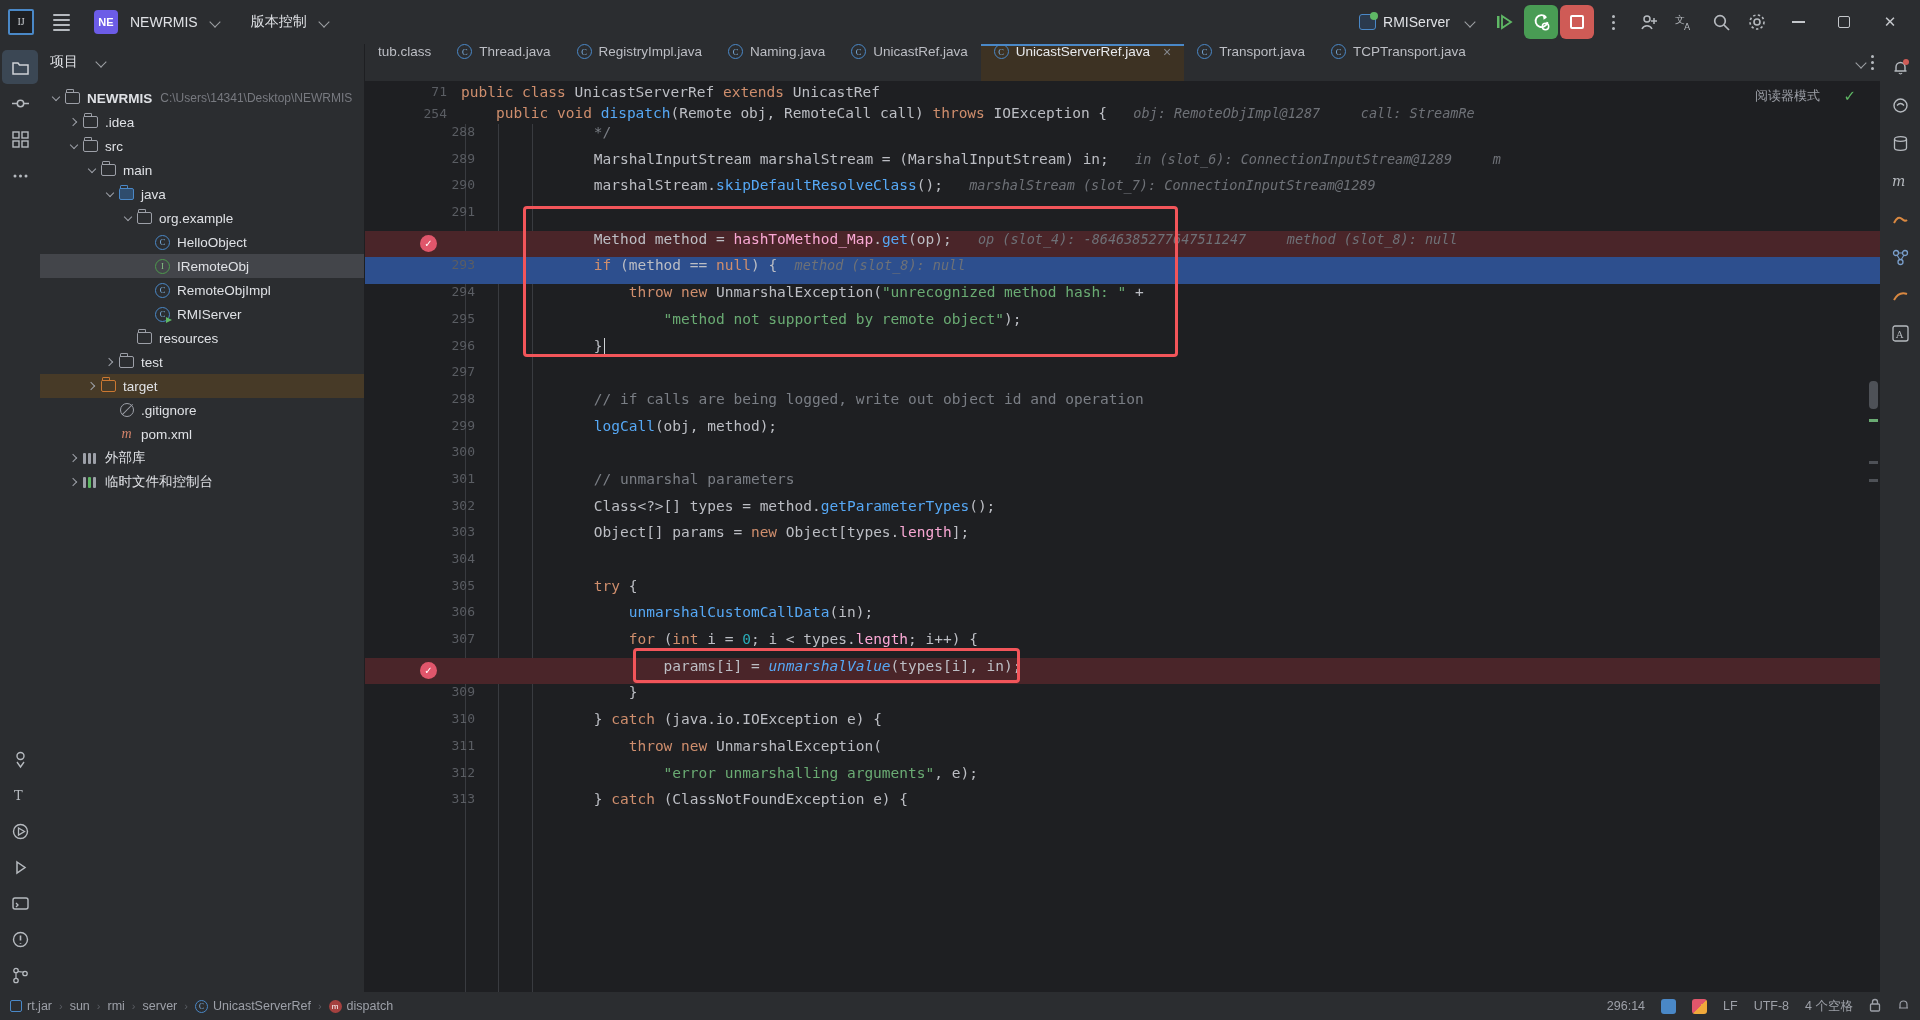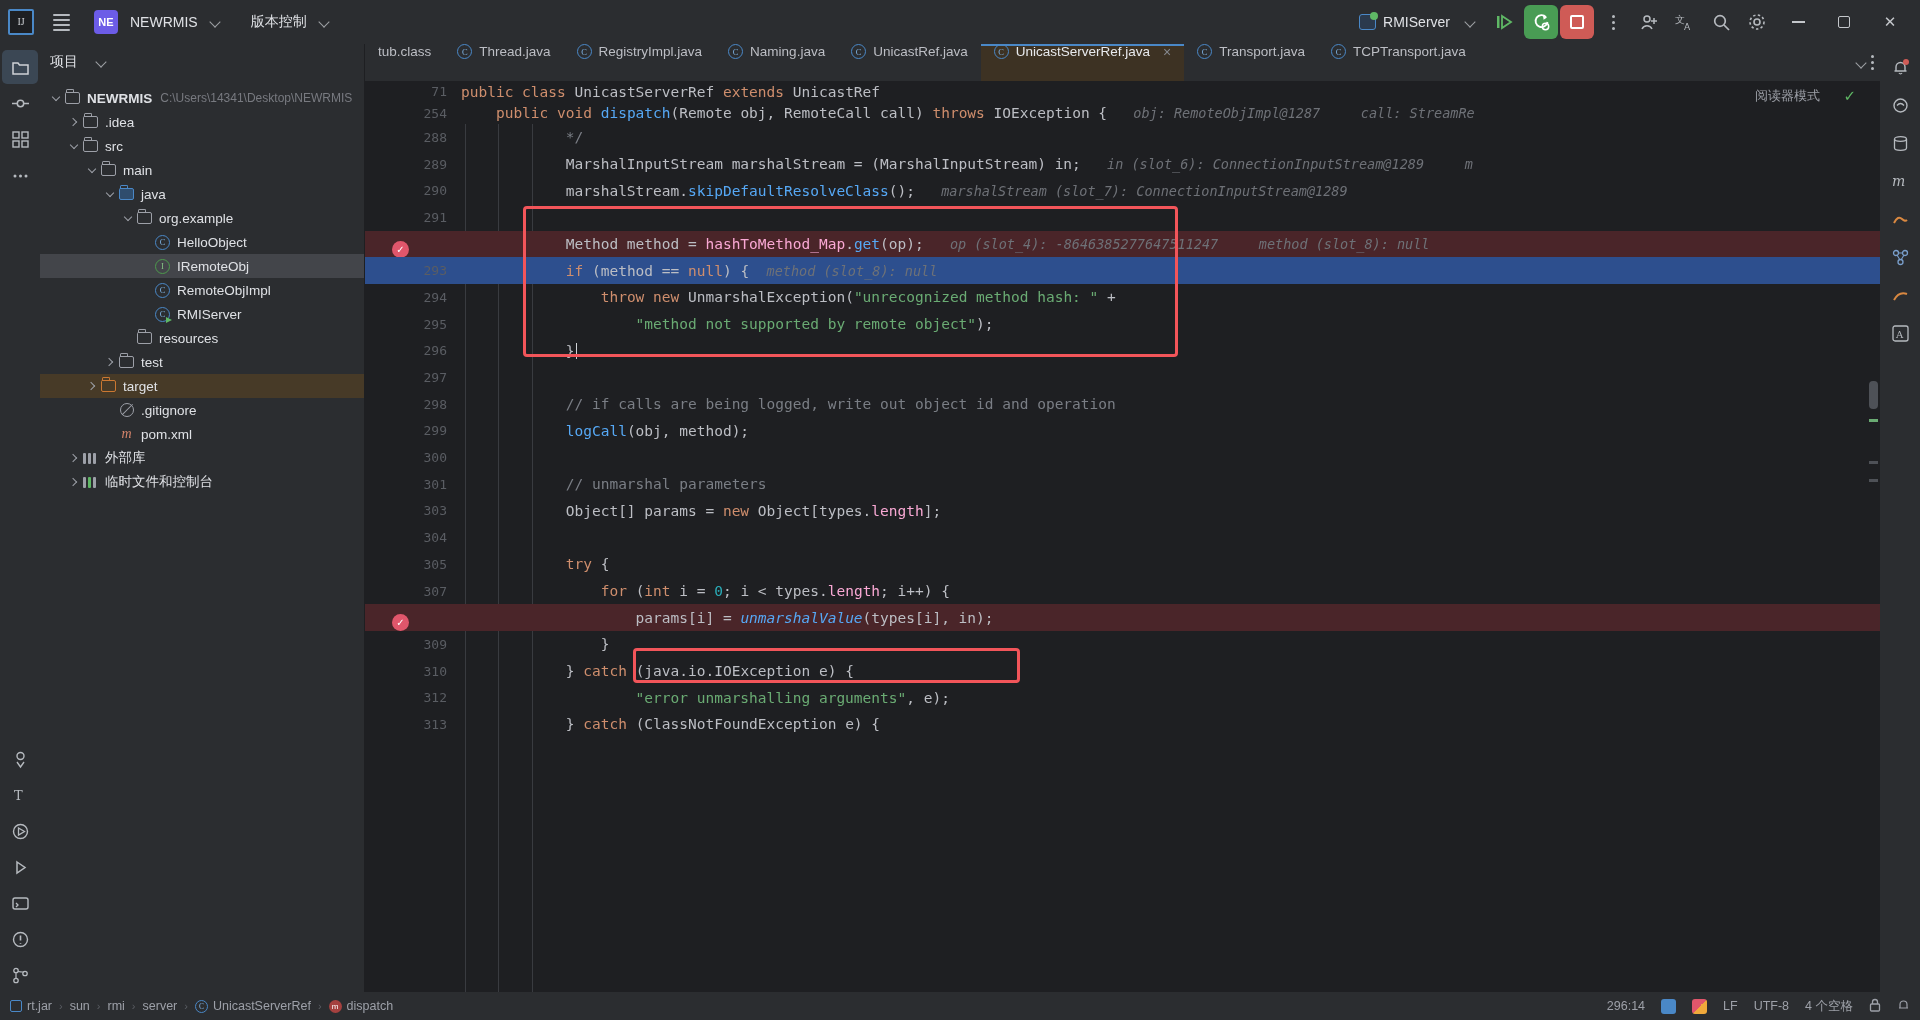--- a/index.html
+++ b/index.html
@@ -120,22 +120,22 @@
   .tabs-right { margin-left:auto; display:flex; align-items:center; gap:2px; padding:0 6px;
     background:#2b2d30; }
 
   .codearea { flex:1; position:relative; overflow:hidden; background:#1e1f22; display:flex; }
 
   .sticky { position:absolute; left:0; right:0; top:0; z-index:6; background:#1e1f22; }
   .srow { height:21.5px; display:flex; align-items:center; font-family:"DejaVu Sans Mono",monospace;
     font-size:14.5px; }
   .sln { width:96px; flex:0 0 96px; text-align:right; padding-right:14px; color:#5a5d63; font-size:13px; }
 
-  .crow { height:26.7px; display:flex; align-items:center;
-    font-family:"DejaVu Sans Mono",monospace; font-size:14.5px; position:relative; }
+  .crow { height:26.7px; display:flex; 
+    font-family:"DejaVu Sans Mono",monospace; font-size:14.5px; position:relative;padding-left:28px; }
   .crow.bp { background:#4a2529; }
   .crow.cur { background:#2d4f8e; }
   .ln { width:96px; flex:0 0 96px; text-align:right; padding-right:14px; color:#5a5d63;
     font-size:13px; position:relative; }
   .ln.bpnum { color:transparent; }
   .bp-dot { position:absolute; right:52px; top:4px; width:17px; height:17px; border-radius:50%;
     background:#e0566b; display:flex; align-items:center; justify-content:center; }
   .bp-dot::after { content:"✓"; font-size:10px; color:#fff; font-family:"DejaVu Sans",sans-serif; }
   .code { white-space:pre; padding-left:0; }
 
@@ -614,46 +614,58 @@
             </div>
             <div class="crow">
               <span class="ln">300</span>
               <span class="code"></span>
             </div>
             <div class="crow">
               <span class="ln">301</span>
               <span class="code">            <span class="c">// unmarshal parameters</span></span>
             </div>
             <div class="crow">
+              <span class="ln">302</span>
+              <span class="code">            <span class="p">Class&lt;?&gt;[] types = method.</span><span class="m">getParameterTypes</span><span class="p">();</span></span>
+            </div>
+            <div class="crow">
               <span class="ln">303</span>
               <span class="code">            <span class="p">Object[] params = </span><span class="k">new</span> <span class="p">Object[types.</span><span class="f">length</span><span class="p">];</span></span>
             </div>
             <div class="crow">
               <span class="ln">304</span>
               <span class="code"></span>
             </div>
             <div class="crow">
               <span class="ln">305</span>
               <span class="code">            <span class="k">try</span> <span class="p">{</span></span>
+            </div>
+            <div class="crow">
+              <span class="ln">306</span>
+              <span class="code">                <span class="m">unmarshalCustomCallData</span><span class="p">(in);</span></span>
             </div>
             <div class="crow">
               <span class="ln">307</span>
               <span class="code">                <span class="k">for</span> <span class="p">(</span><span class="k">int</span> <span class="p">i = </span><span class="n">0</span><span class="p">; i &lt; types.</span><span class="f">length</span><span class="p">; i++) {</span></span>
             </div>
             <div class="crow bp">
               <span class="ln bpnum">308<span class="bp-dot"></span></span>
               <span class="code">                    <span class="p">params[i] = </span><span class="m itl">unmarshalValue</span><span class="p">(types[i], in);</span></span>
             </div>
             <div class="crow">
               <span class="ln">309</span>
               <span class="code">                <span class="p">}</span></span>
             </div>
             <div class="crow">
               <span class="ln">310</span>
               <span class="code">            <span class="p">} </span><span class="k">catch</span> <span class="p">(java.io.IOException e) {</span></span>
+            </div>
+            <div class="crow">
+              <span class="ln">311</span>
+              <span class="code">                <span class="k">throw new</span> <span class="p">UnmarshalException(</span></span>
             </div>
             <div class="crow">
               <span class="ln">312</span>
               <span class="code">                    <span class="s">"error unmarshalling arguments"</span><span class="p">, e);</span></span>
             </div>
             <div class="crow">
               <span class="ln">313</span>
               <span class="code">            <span class="p">} </span><span class="k">catch</span> <span class="p">(ClassNotFoundException e) {</span></span>
             </div>
           </div>

